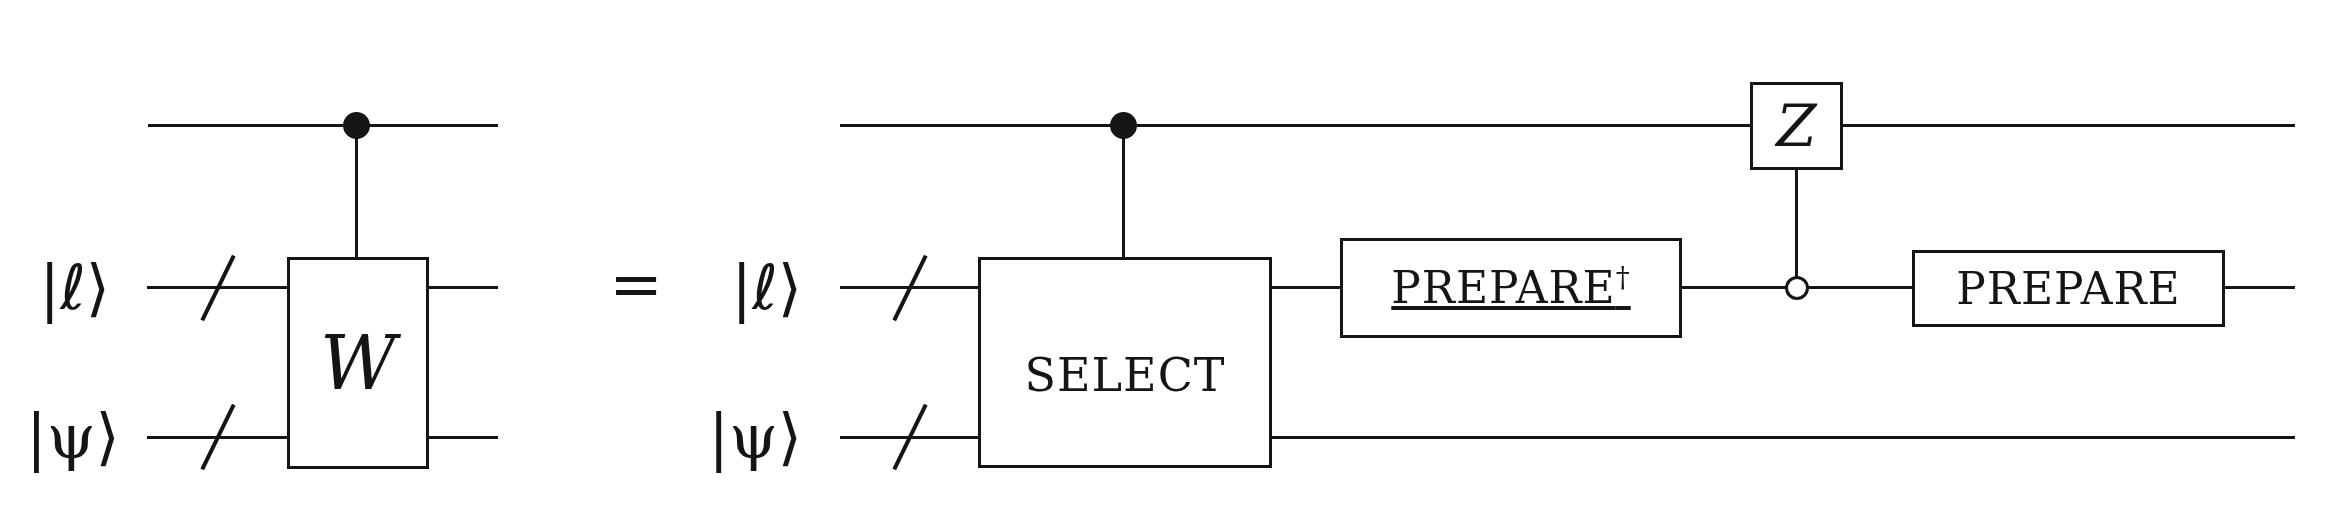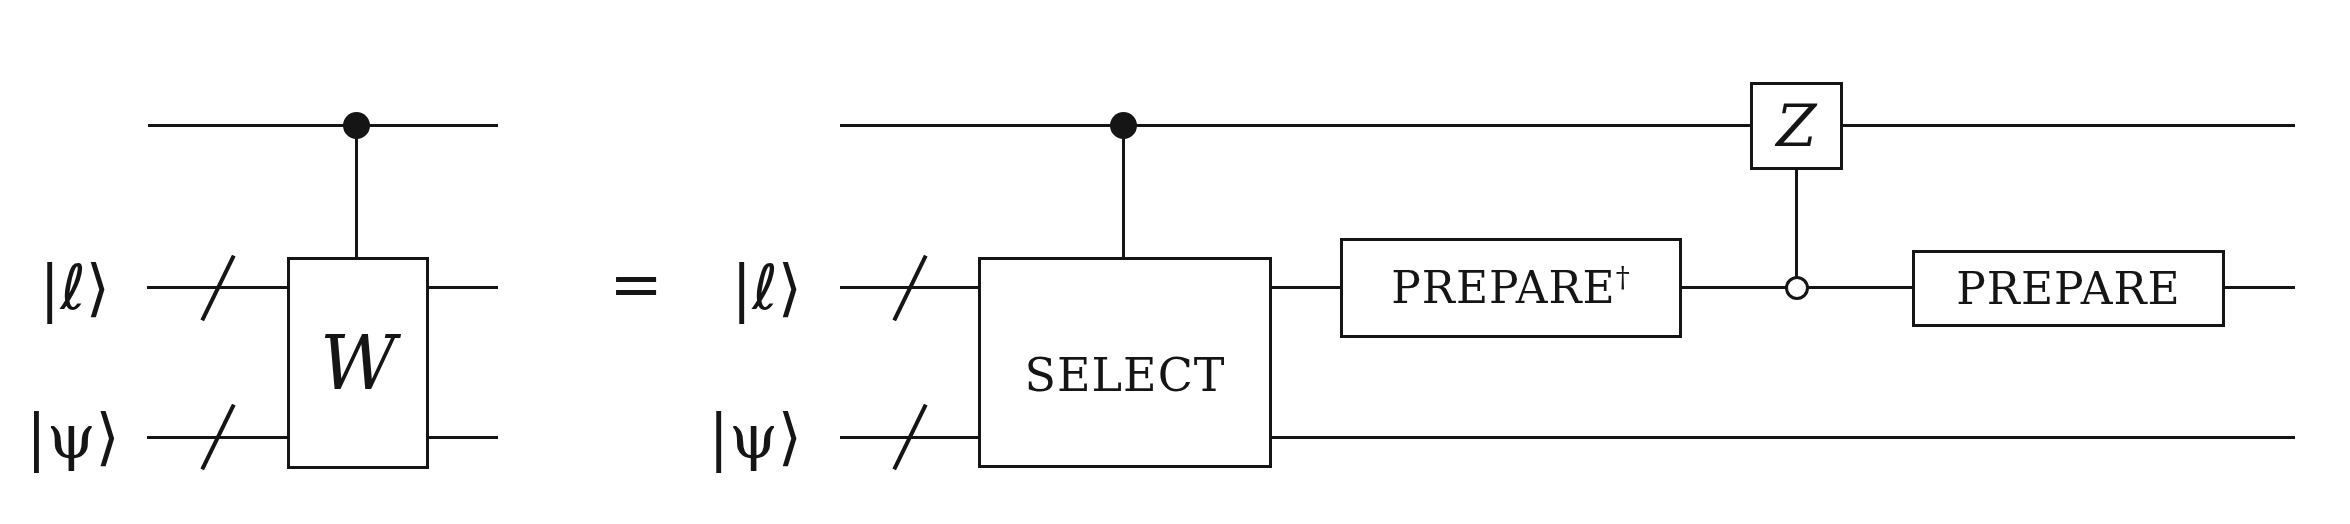--- a/index.html
+++ b/index.html
@@ -125,21 +125,21 @@
     <div class="slash" style="left:908px; top:252px;"></div>
     <div class="slash" style="left:908px; top:401px;"></div>
 
     <div class="vline" style="left:1122px; top:126px; height:132px;"></div>
     <div class="dot" style="left:1110px; top:112px;"></div>
 
     <div class="gate" style="left:978px; top:257px; width:294px; height:211px;">
       <span class="select-label">SELECT</span>
     </div>
 
-    <div class="gate" style="left:1340px; top:238px; width:342px; height:100px;">
+    <div class="gate" style="left:1340px; top:238px; width:342px; height:100px;text-decoration:underline;">
       <span class="prep-label"><span>PREPARE</span><sup>†</sup></span>
     </div>
 
     <div class="vline" style="left:1795px; top:170px; height:108px;"></div>
     <div class="gate" style="left:1750px; top:82px; width:93px; height:88px;">
       <span class="z-label">Z</span>
     </div>
     <div class="ocirc" style="left:1785px; top:276px;"></div>
 
     <div class="gate" style="left:1912px; top:250px; width:313px; height:77px;">

